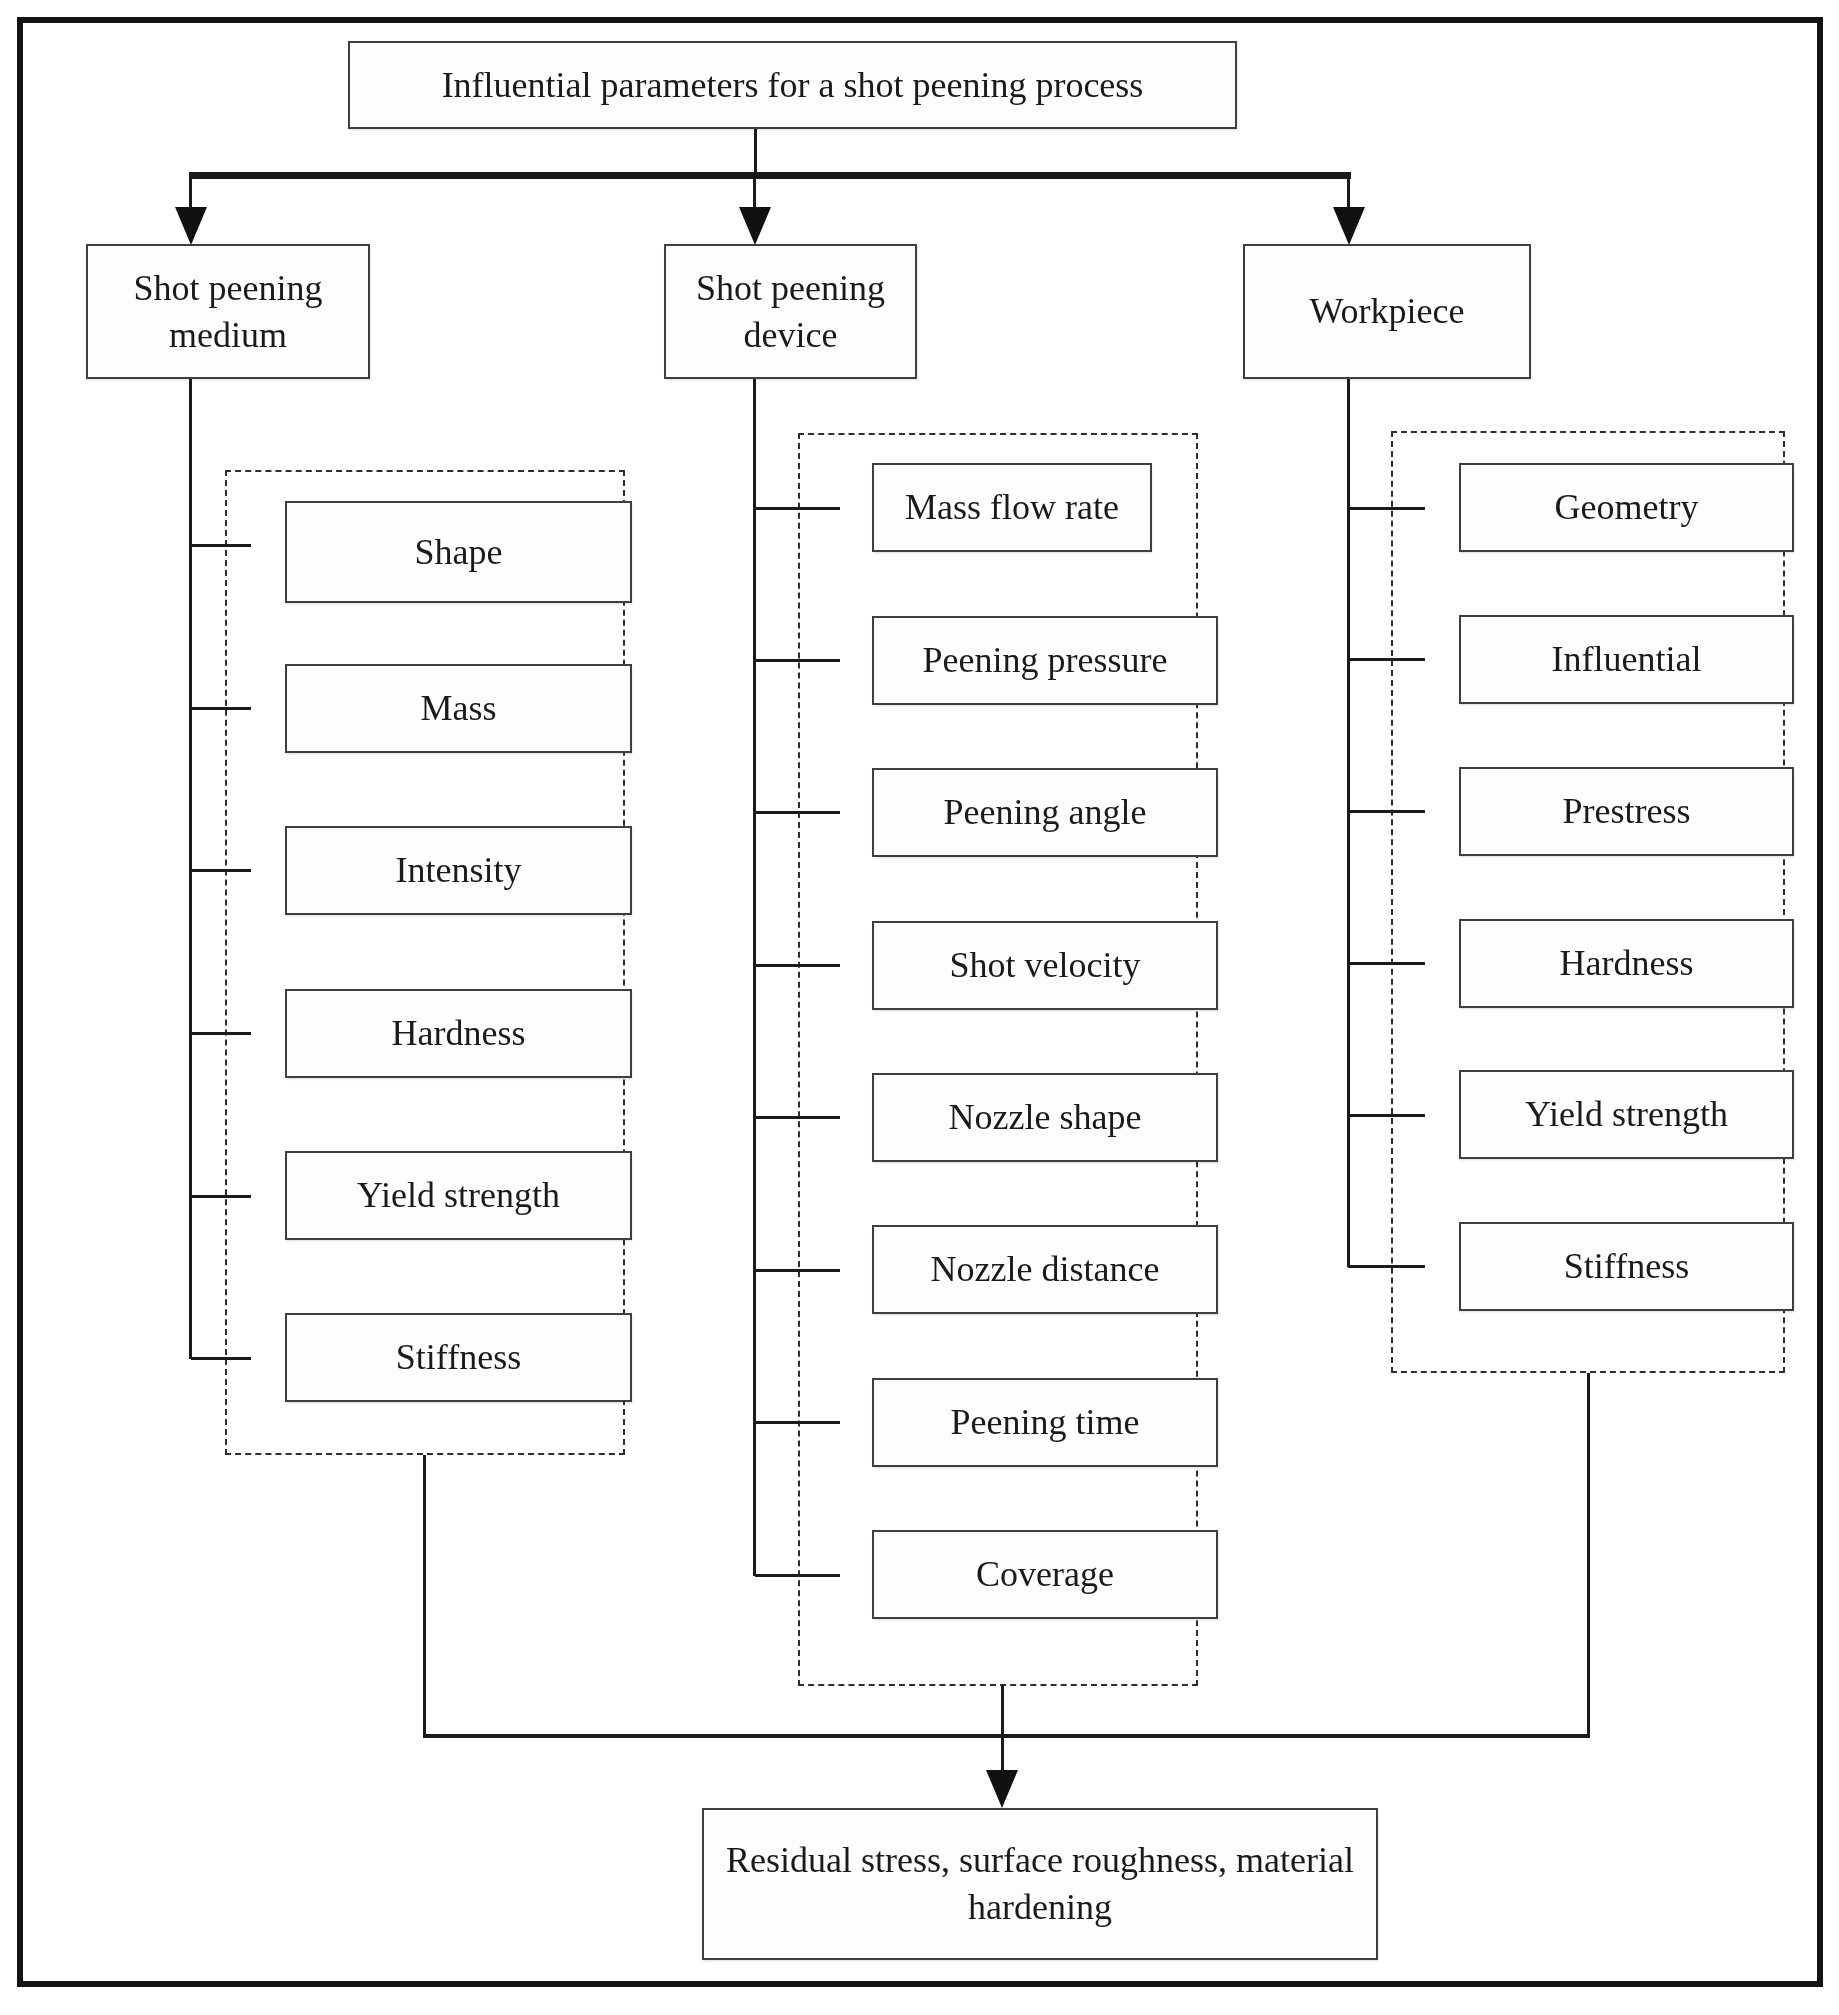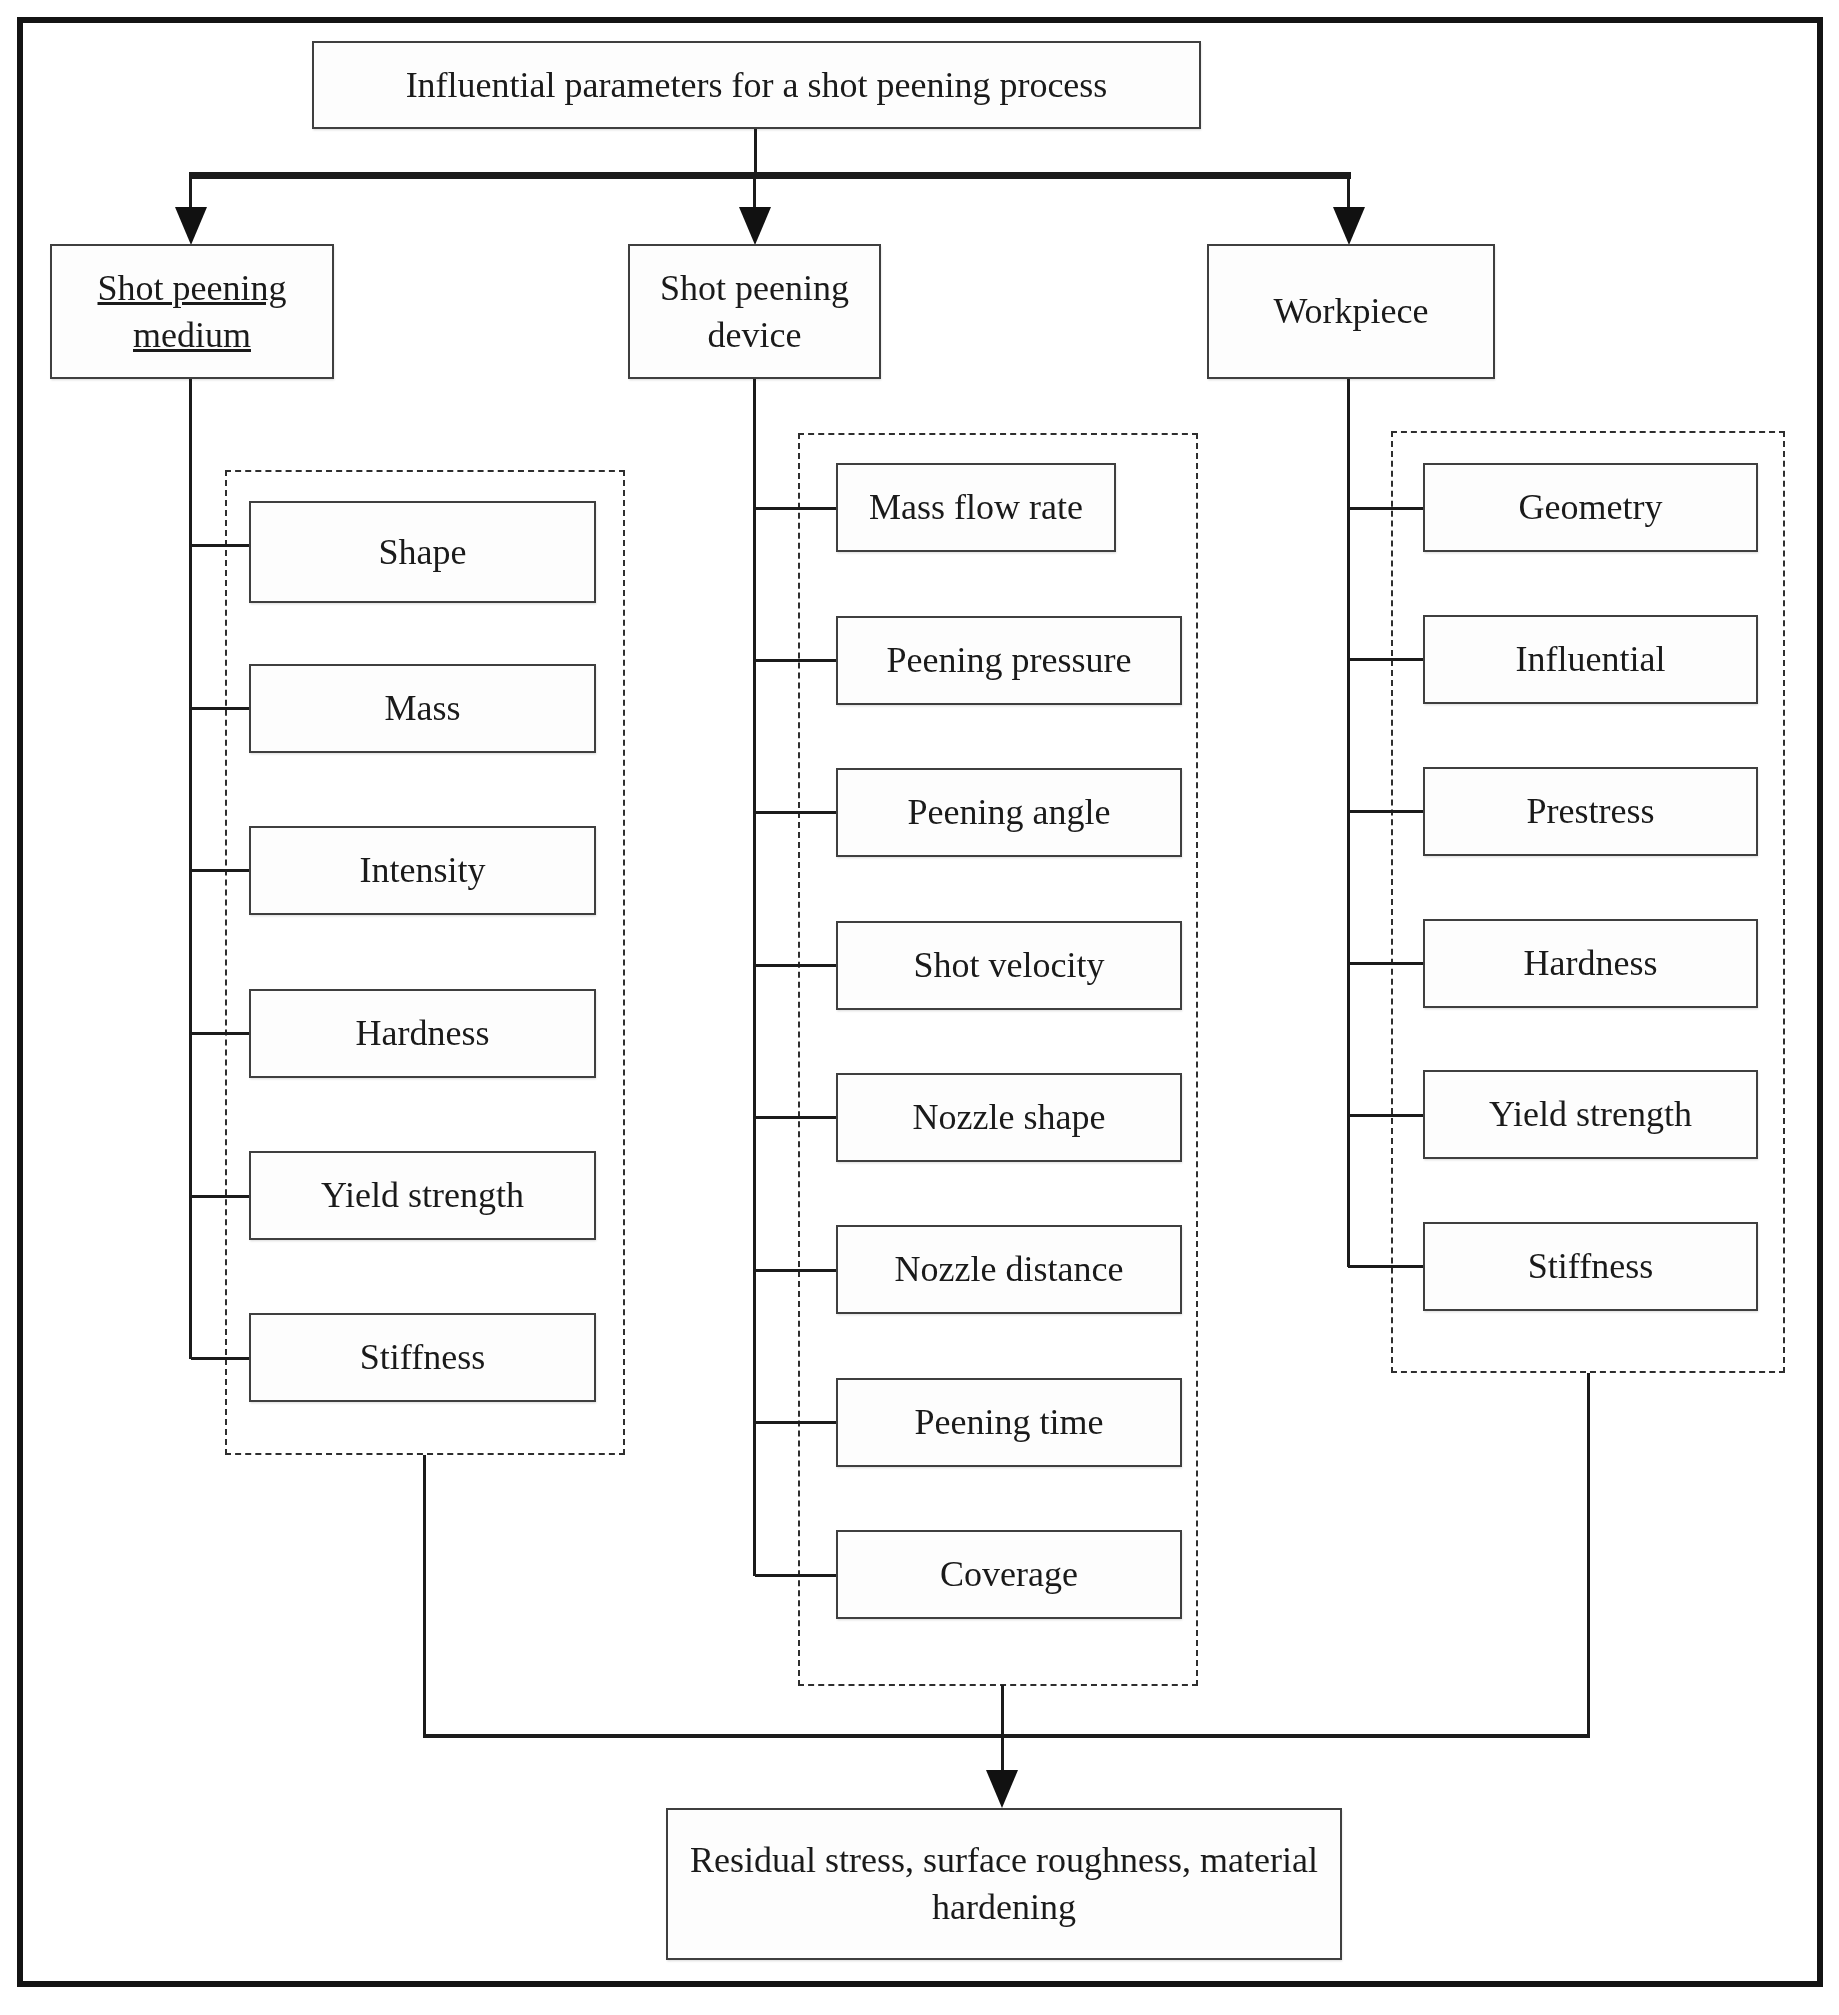--- a/index.html
+++ b/index.html
@@ -25,20 +25,21 @@
     box-sizing:border-box;
     display:flex;
     align-items:center;
     justify-content:center;
     text-align:center;
     font-size:36px;
     line-height:1.3;
     color:#1a1a1a;
     box-shadow:1.4px 2.1px 2.1px rgba(0,0,0,0.14);
     padding:0 9.6px;
+    margin-left:36px;
   }
   .dashed-group{
     position:absolute;
     border:2.7px dashed #2e2e2e;
     box-sizing:border-box;
     background:transparent;
   }
   .vline,.hline{
     position:absolute;
     background:#1b1b1b;
@@ -65,21 +66,21 @@
   <div class="vline" style="left:754px;top:129px;width:3.4px;height:47px;"></div>
   <div class="hline" style="left:189px;top:172px;width:1162px;height:6.9px;"></div>
 
   <div class="vline" style="left:189px;top:177px;width:3.4px;height:36px;"></div>
   <div class="vline" style="left:753px;top:177px;width:3.4px;height:36px;"></div>
   <div class="vline" style="left:1347px;top:177px;width:3.4px;height:36px;"></div>
   <div class="arrowhead" style="left:175px;top:207px;"></div>
   <div class="arrowhead" style="left:739px;top:207px;"></div>
   <div class="arrowhead" style="left:1333px;top:207px;"></div>
 
-  <div class="box" style="left:50px;top:244px;width:284px;height:135px;text-decoration:underline;">
+  <div class="box" style="left:50px;top:244px;width:284px;height:135px;">
     <span>Shot peening medium</span>
   </div>
   <div class="box" style="left:628px;top:244px;width:253px;height:135px;">
     <span>Shot peening device</span>
   </div>
   <div class="box" style="left:1207px;top:244px;width:288px;height:135px;">
     <span>Workpiece</span>
   </div>
 
   <div class="vline" style="left:189px;top:379px;width:3.4px;height:980px;"></div>

